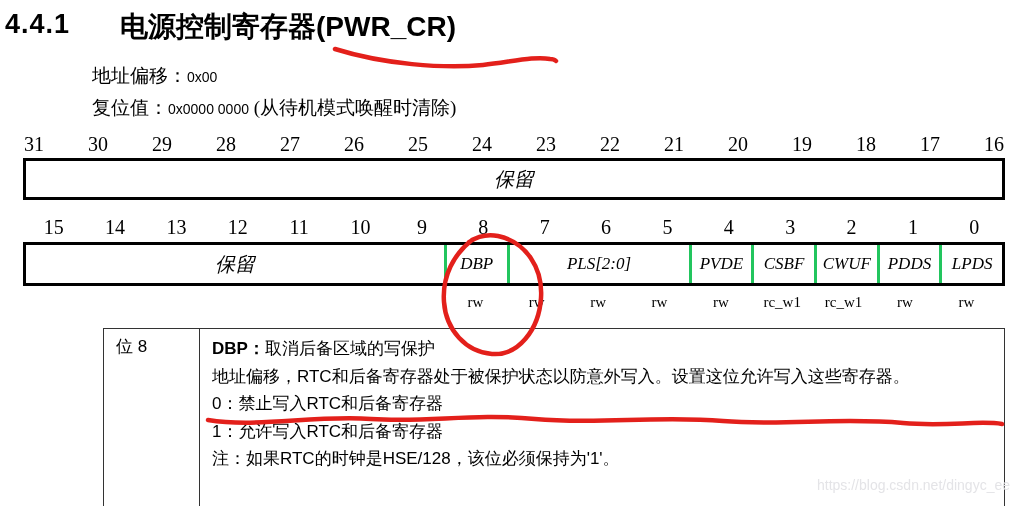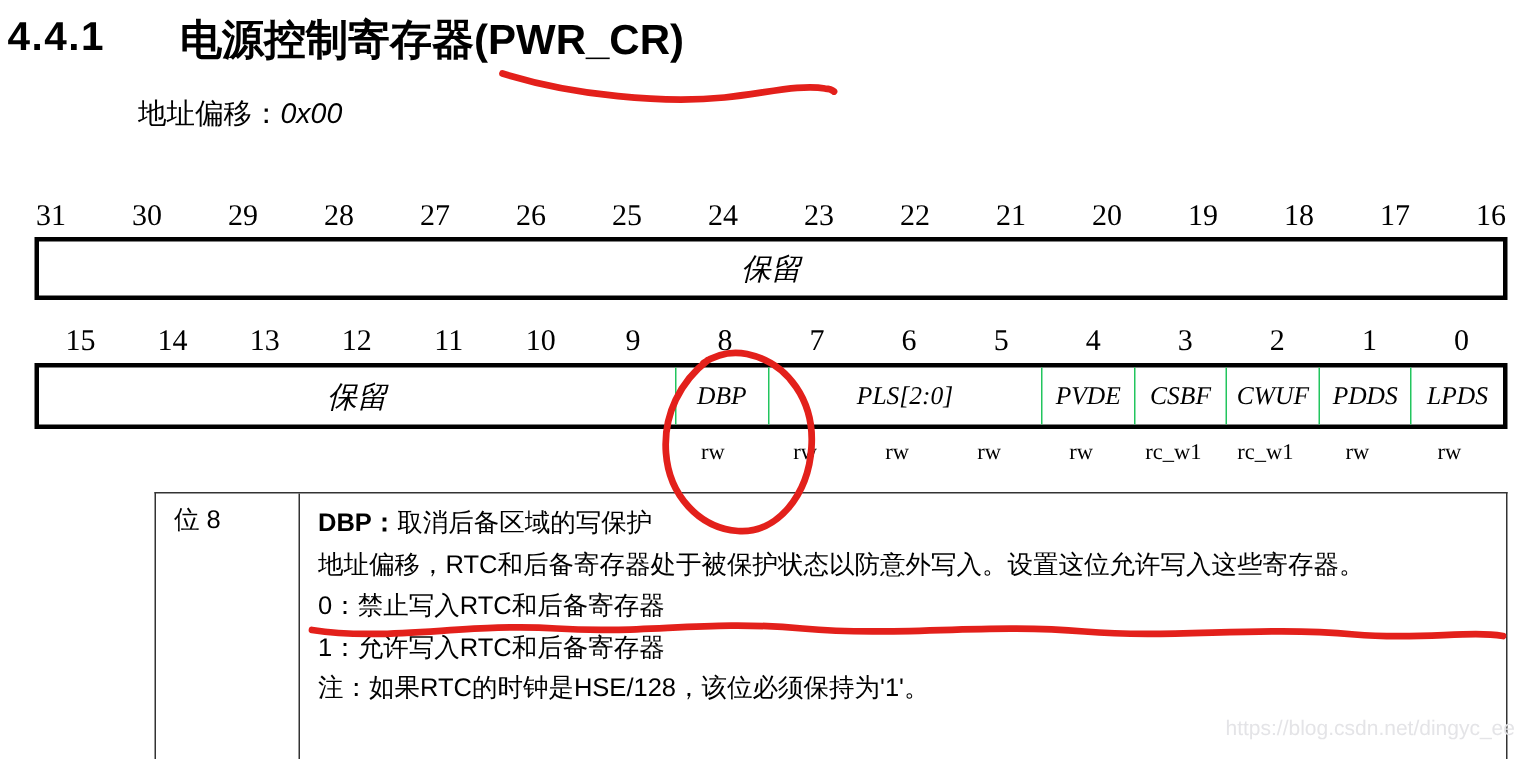--- a/index.html
+++ b/index.html
@@ -14,21 +14,21 @@
 
   
   .heading { position: absolute; top: 8px; left: 5px; font-weight: bold; font-size: 27px;
              font-family: "Liberation Sans", "DejaVu Sans", sans-serif; white-space: nowrap; }
   .heading .sec   { position: absolute; left: 0; top: 1px; letter-spacing: 1px; text-align: right; }
   .heading .title { position: absolute; left: 115px; top: 0; font-size: 28px; }
 
   
   .meta { position: absolute; left: 92px; font-size: 19px; white-space: nowrap;
           font-family: "Liberation Serif", "DejaVu Serif", serif; }
-  .meta .val { font-family: "Liberation Sans", "DejaVu Sans", sans-serif; font-size: 19px; font-style: italic; }
+  .meta .val { font-family: "Liberation Sans", "DejaVu Sans", sans-serif; font-size: 14px; }
   .meta-addr  { top: 63px; }
   .meta-reset { top: 95px; }
 
   
   .bitnums {
     position: absolute; left: 23px; width: 982px;
     display: grid; grid-template-columns: repeat(16, 1fr);
     font-family: "Liberation Serif", "DejaVu Serif", serif;
     font-size: 20px; text-align: center;
   }
@@ -37,21 +37,21 @@
     position: absolute; left: 23px; width: 982px;
     border: 3px solid #000; box-sizing: border-box;
     display: flex; align-items: stretch;
     font-family: "Liberation Serif", "DejaVu Serif", serif;
     background: #fff;
   }
   .bitbox .cell {
     display: flex; align-items: center; justify-content: center;
     font-size: 17px; white-space: nowrap; overflow: hidden; font-style: italic;
   }
-  .bitbox .cell + .cell { border-left: 1px solid #22c55e; }
+  .bitbox .cell + .cell { border-left: 3px solid #22c55e; }
   .bitbox .cell.cjk { font-size: 20px; }
   .box-high { top: 158px; height: 42px; }
   .box-low  { top: 242px; height: 44px; }
   .nums-high { top: 133px; gap: 42px; }
   .nums-low  { top: 216px; }
   .accessrow {
     position: absolute; left: 15px; top: 294px; width: 982px;
     display: grid; grid-template-columns: repeat(16, 1fr);
     font-family: "Liberation Serif", "DejaVu Serif", serif;
     font-size: 15px; text-align: center;
@@ -92,20 +92,24 @@
 
 <div class="page">
 
   <div class="heading">
     <span class="sec">4.4.1</span>
     <span class="title"><span>电源控制寄存器</span><span>(PWR_CR)</span></span>
   </div>
 
   <div class="meta meta-addr">
     <span>地址偏移：</span><span class="val">0x00</span>
+  </div>
+  <div class="meta meta-reset">
+    <span>复位值：</span><span class="val">0x0000 0000</span>
+    <span>(从待机模式唤醒时清除)</span>
   </div>
 
   <div class="bitnums nums-high">
     <span>31</span>
     <span>30</span>
     <span>29</span>
     <span>28</span>
     <span>27</span>
     <span>26</span>
     <span>25</span>

